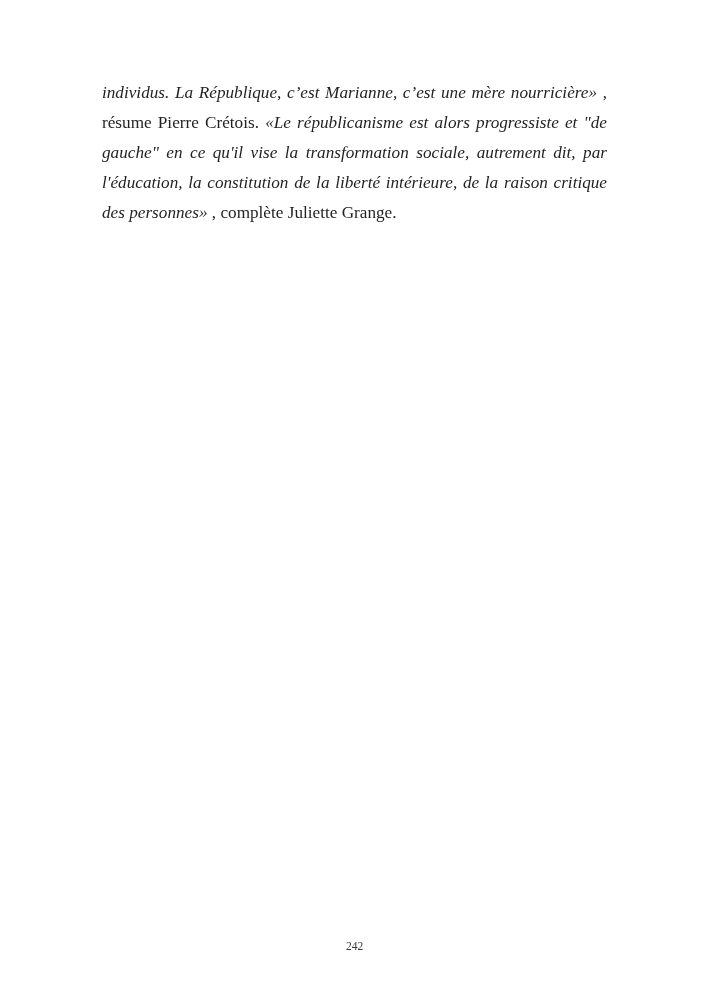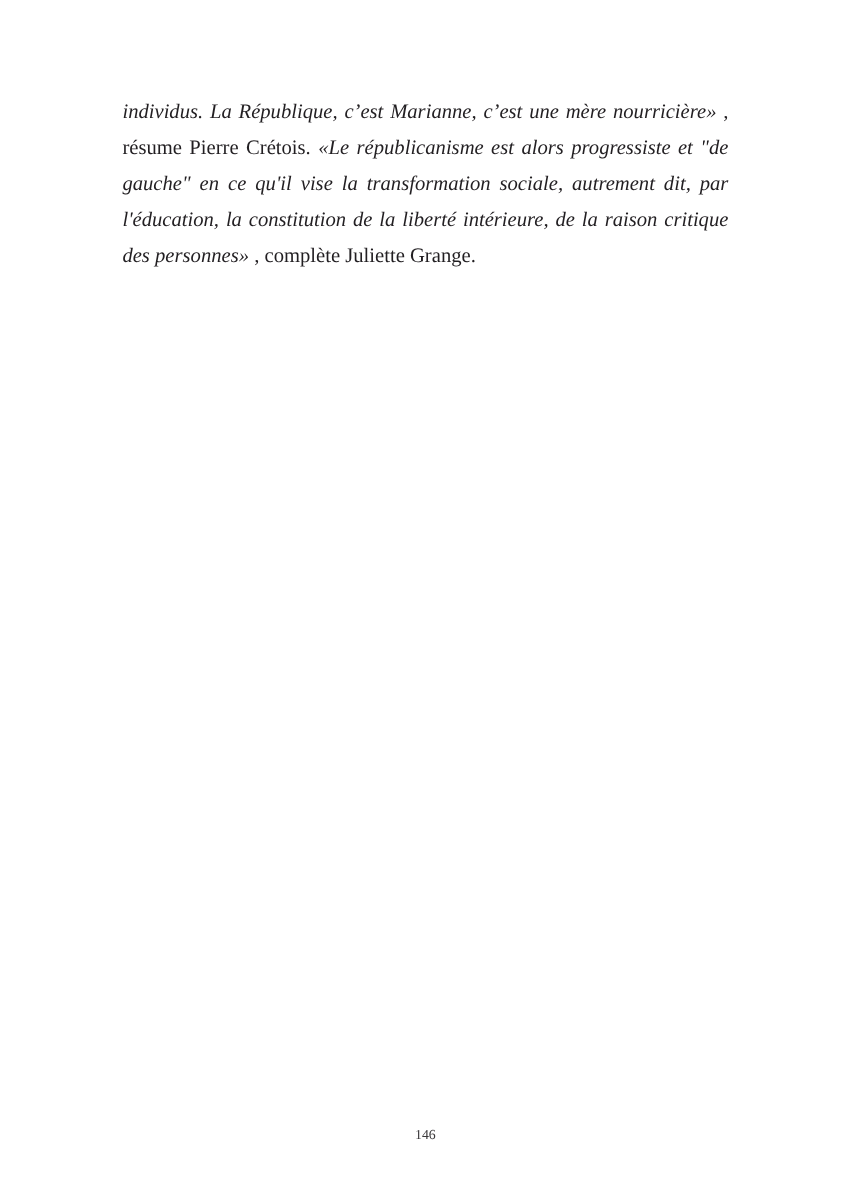--- a/index.html
+++ b/index.html
@@ -55,15 +55,15 @@
 </style>
 </head>
 <body>
 
 <div class="page">
 
   <div class="text-block">
     <p class="para"><span class="it">individus. La République, c’est Marianne, c’est une mère nourricière»</span><span class="up"> , résume Pierre Crétois. </span><span class="it">«Le républicanisme est alors progressiste et "de gauche" en ce qu'il vise la transformation sociale, autrement dit, par l'éducation, la constitution de la liberté intérieure, de la raison critique des personnes»</span><span class="up"> , complète Juliette Grange.</span></p>
   </div>
 
-  <div class="folio">146</div>
+  <div class="folio">242</div>
 
 </div>
 
 </body></html>

